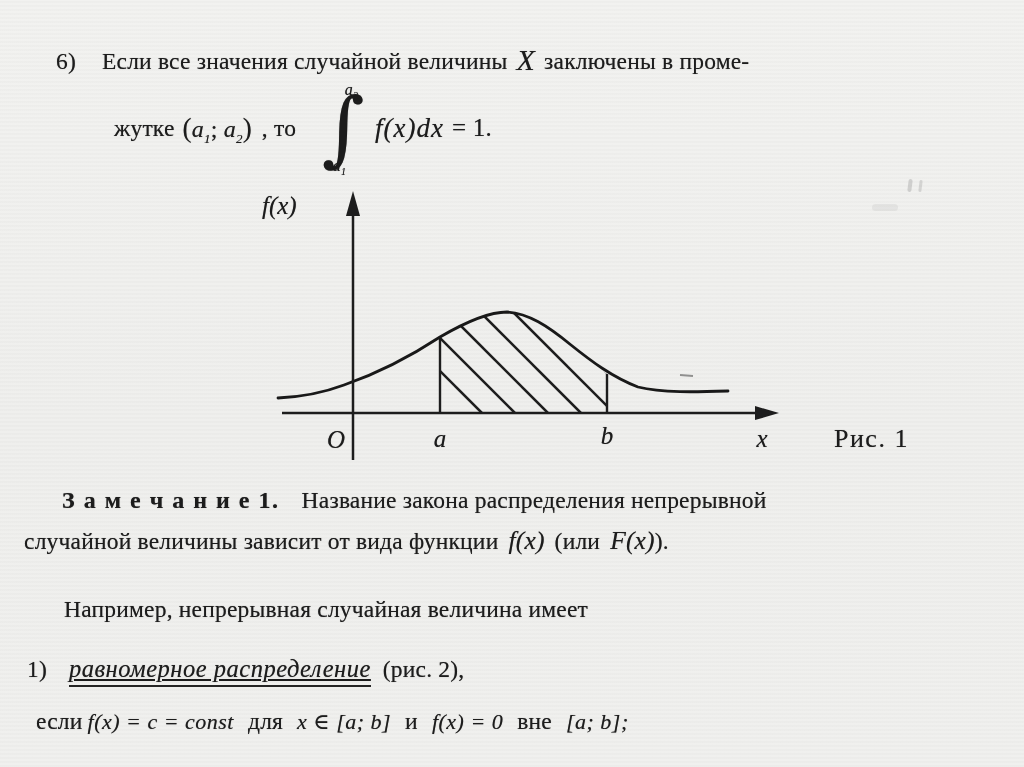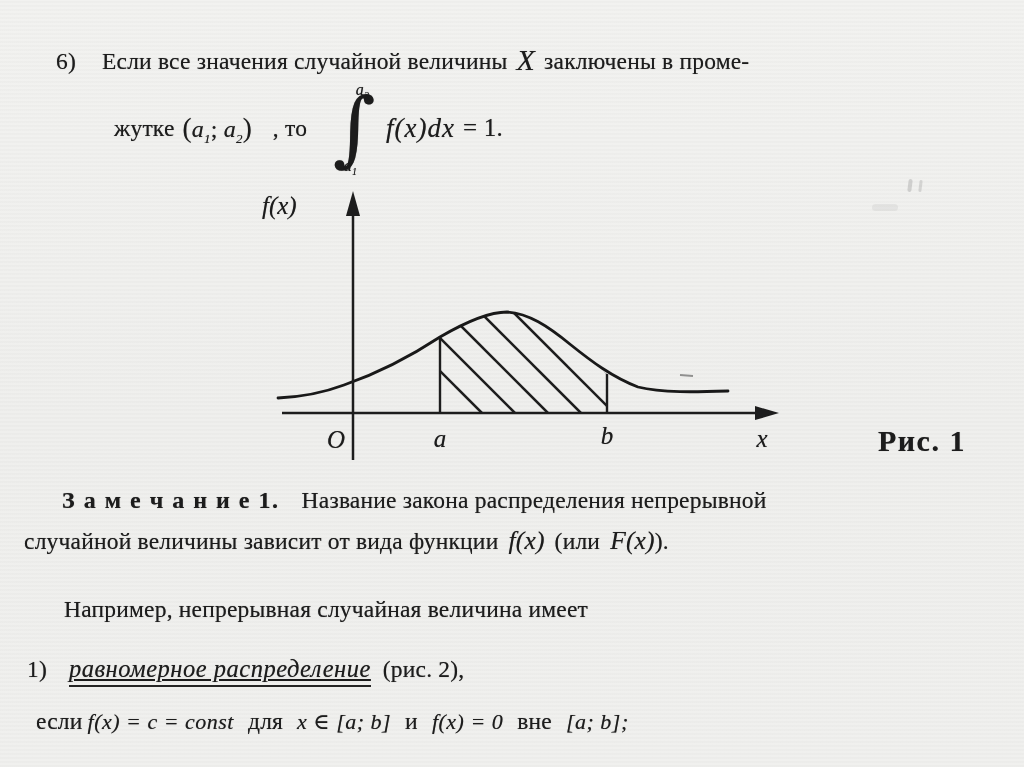--- a/index.html
+++ b/index.html
@@ -20,33 +20,33 @@
 
   
   .line1{left:56px;top:42px;display:flex;align-items:baseline;}
   .line1 .num{margin-right:26px;}
   .bigX{font-style:italic;font-size:30px;margin:0 9px;position:relative;top:1px;}
 
   
   .line2{left:114px;top:80px;height:96px;display:flex;align-items:center;}
   .interval{font-size:24px;margin-left:8px;}
   .interval .paren{font-size:27px;}
-  .then{margin-left:21px;}
+  .then{margin-left:10px;}
   .integral{display:inline-flex;flex-direction:column;align-items:center;margin-left:26px;margin-right:10px;}
   .int-upper{font-size:16px;font-style:italic;transform:translateX(8px);line-height:14px;}
   .int-lower{font-size:16px;font-style:italic;transform:translateX(-4px);line-height:14px;}
   .int-upper sub,.int-lower sub{font-size:10px;}
   .int-sign{font-size:82px;line-height:62px;font-family:"DejaVu Serif",serif;font-weight:400;}
   .int-body{font-size:27px;font-style:italic;letter-spacing:1px;}
   .int-eq{font-size:25px;margin-left:8px;}
 
   
   .fig{left:248px;top:186px;width:545px;height:288px;}
   .fig svg{display:block;}
-  .fig-caption{left:878px;top:424px;font-size:30px;letter-spacing:1.5px;font-weight:bold;}
+  .fig-caption{left:834px;top:424px;font-size:26px;letter-spacing:1.5px;}
 
   
   .remark1{left:62px;top:487px;}
   .remark-title{font-weight:bold;font-size:24px;letter-spacing:1.5px;}
   .remark-rest{margin-left:16px;}
   .remark2{left:24px;top:526px;display:flex;align-items:baseline;font-family:Liberation Serif, serif;}
   .remark2 .mi{font-size:25.5px;margin:0 10px;}
   .remark2 .mi2{font-size:25.5px;font-style:italic;margin-left:10px;}
 
   .example{left:64px;top:596px;}

